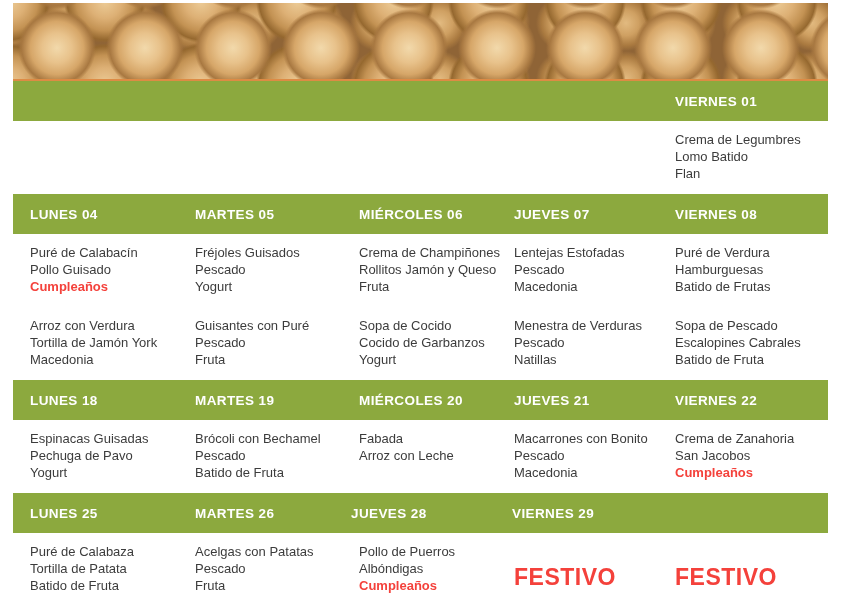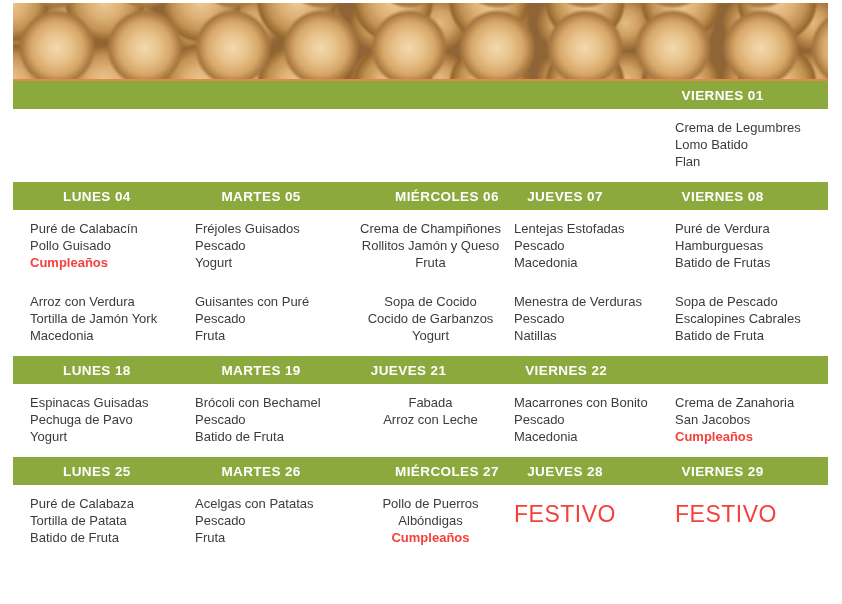--- a/index.html
+++ b/index.html
@@ -25,48 +25,47 @@
       radial-gradient(circle closest-side at 50% 50%, #f2d9ab 0%, #e8c28b 38%, #d6a668 68%, #a87841 90%, rgba(0,0,0,0) 100%),
       radial-gradient(circle closest-side at 50% 50%, #eccb96 0%, #ddb075 40%, #c39253 70%, #95682f 92%, rgba(0,0,0,0) 100%),
       radial-gradient(circle closest-side at 50% 50%, #e2ba80 0%, #cfa062 45%, #aa7a40 80%, rgba(0,0,0,0) 100%);
     background-size:88px 78px, 96px 82px, 62px 56px;
     background-position:0 6px, 44px 40px, 24px -8px;
     background-repeat:repeat;
   }
 
   .bar{
     display:grid;grid-template-columns:repeat(5,1fr);
-    height:28px;align-items:center;
+    height:40px;align-items:center;
     background:var(--green);
-    padding-left:33px;
   }
   .bar-cell{
     color:#ffffff;font-weight:bold;font-size:13.5px;
     letter-spacing:.4px;white-space:nowrap;overflow:hidden;
   }
   .content{
     display:grid;grid-template-columns:repeat(5,1fr);
     height:73px;padding-top:10px;
   }
   .week:last-child .content{height:auto;}
   .cell{overflow:visible;}
   .line{
     font-size:13px;line-height:17px;color:var(--text);
     white-space:nowrap;
   }
   .line.special{color:var(--red);font-weight:bold;}
   .line.festivo{
     color:var(--red);font-size:23px;line-height:26px;
-    letter-spacing:.5px;margin-top:6px;font-weight:normal;
+    letter-spacing:.5px;margin-top:21px;font-weight:bold;
   }
 
   
   .c0{padding-left:17px;}
   .c1{padding-left:19px;}
-  .c2{padding-left:20px;text-align:center;}
+  .c2{padding-left:20px;}
   .c3{padding-left:12px;}
   .c4{padding-left:10px;}
 </style>
 </head>
 <body>
 
 <div class="page">
   <div class="photo"></div>
   <div id="weeks">
       <div class="week">
@@ -151,20 +150,21 @@
             <div class="line normal">Sopa de Pescado</div>
             <div class="line normal">Escalopines Cabrales</div>
             <div class="line normal">Batido de Fruta</div>
           </div>
         </div>
       </div>
       <div class="week">
         <div class="bar">
           <div class="bar-cell c0">LUNES 18</div>
           <div class="bar-cell c1">MARTES 19</div>
+          <div class="bar-cell c2">MIÉRCOLES 20</div>
           <div class="bar-cell c3">JUEVES 21</div>
           <div class="bar-cell c4">VIERNES 22</div>
         </div>
         <div class="content">
           <div class="cell c0">
             <div class="line normal">Espinacas Guisadas</div>
             <div class="line normal">Pechuga de Pavo</div>
             <div class="line normal">Yogurt</div>
           </div>
           <div class="cell c1">
@@ -185,21 +185,20 @@
             <div class="line normal">Crema de Zanahoria</div>
             <div class="line normal">San Jacobos</div>
             <div class="line special">Cumpleaños</div>
           </div>
         </div>
       </div>
       <div class="week">
         <div class="bar">
           <div class="bar-cell c0">LUNES 25</div>
           <div class="bar-cell c1">MARTES 26</div>
-          <div class="bar-cell c2">MIÉRCOLES 27</div>
           <div class="bar-cell c3">JUEVES 28</div>
           <div class="bar-cell c4">VIERNES 29</div>
         </div>
         <div class="content">
           <div class="cell c0">
             <div class="line normal">Puré de Calabaza</div>
             <div class="line normal">Tortilla de Patata</div>
             <div class="line normal">Batido de Fruta</div>
           </div>
           <div class="cell c1">

